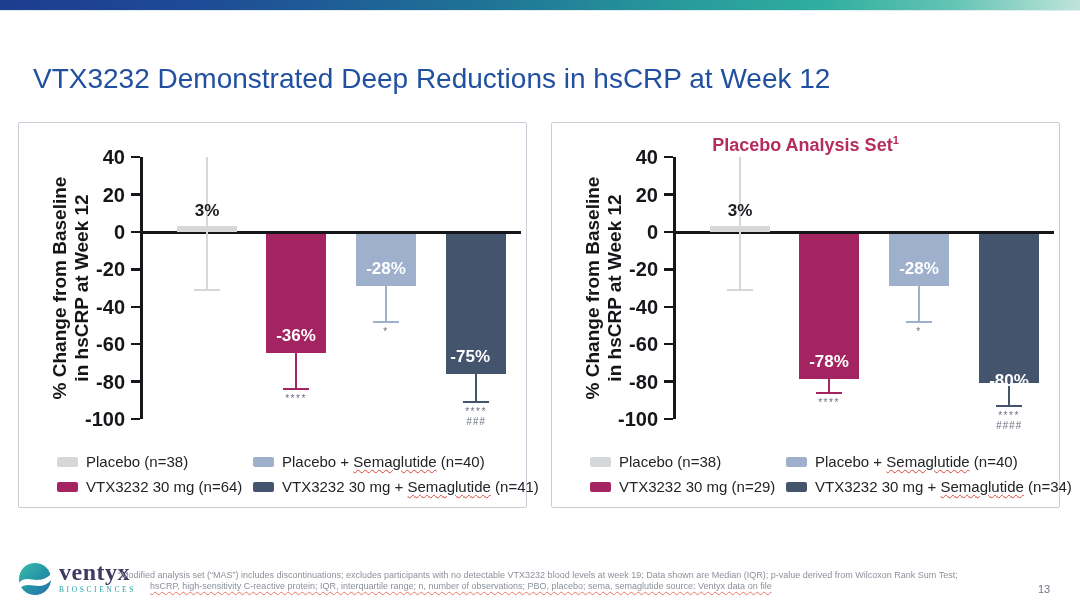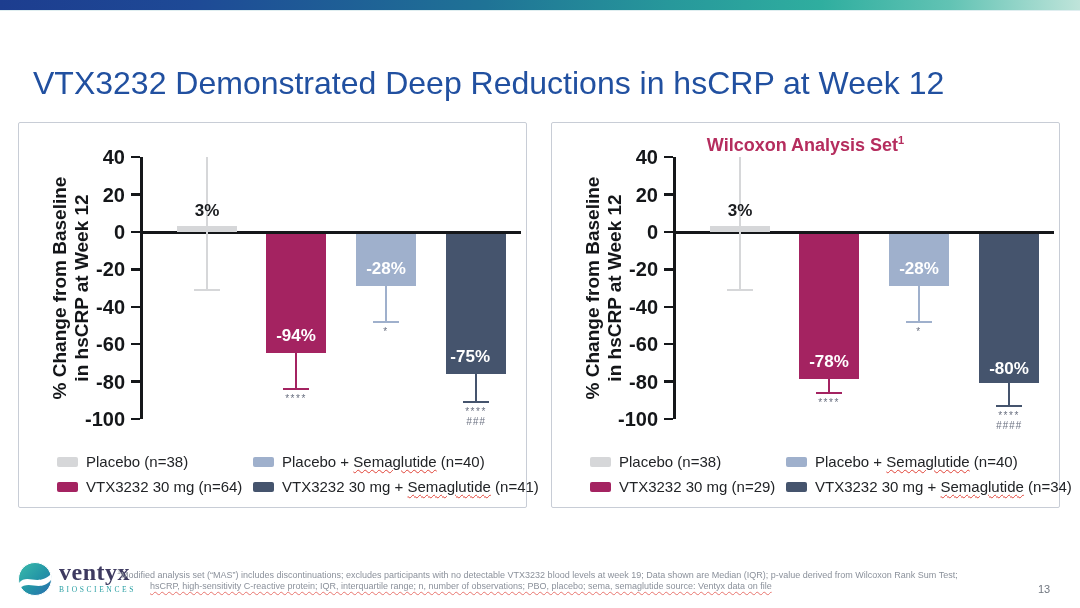--- a/index.html
+++ b/index.html
@@ -1,21 +1,21 @@
 <!DOCTYPE html>
 <html><head>
 <meta charset="utf-8">
 <style>
   html,body{margin:0;padding:0;background:#e8e8e8;}
   .slide{position:relative;width:1080px;height:608px;background:#ffffff;overflow:hidden;
          font-family:"Liberation Sans",sans-serif;}
   .topbar{position:absolute;left:0;top:0;width:1080px;height:10px;
     background:linear-gradient(to right,#1d3d8f 0%,#1e4a96 18%,#1f7396 45%,#27989b 62%,#2fae9f 76%,#62c3b4 88%,#bfe4da 100%);
     border-bottom:1px solid #dfeef0;}
-  .slide-title{position:absolute;left:33px;top:44px;font-size:32px;font-weight:400;color:#2150a0;white-space:nowrap;}
+  .slide-title{position:absolute;left:33px;top:44px;font-size:28px;font-weight:400;color:#2150a0;white-space:nowrap;}
   .panel{position:absolute;top:122px;width:509px;height:386px;background:#fff;
          border:1px solid #c8cdd6;border-radius:2px;box-sizing:border-box;}
   .panel-0{left:18px;} .panel-1{left:551px;}
   .panel-title{position:absolute;left:0;top:11px;width:100%;text-align:center;
                font-size:18px;font-weight:bold;color:#b52d5e;}
   .panel-title sup{font-size:11px;}
   .ylabel{position:absolute;left:-108px;top:143px;width:320px;height:44px;line-height:22px;
           transform:rotate(-90deg);text-align:center;font-size:19px;font-weight:bold;color:#141619;}
   .ticklbl{font-size:20px;font-weight:bold;color:#141619;line-height:22px;}
   .vallbl{font-size:17px;font-weight:bold;line-height:20px;}
@@ -64,21 +64,21 @@
       <div style="position: absolute; left: 112px; top: 294.75px; width: 9px; height: 2.5px; background: rgb(21, 23, 26);"></div>
       <div class="ticklbl" style="position: absolute; left: 56px; top: 285px; width: 50px; text-align: right;">-100</div>
       <div style="position: absolute; left: 121px; top: 107.5px; width: 381px; height: 3px; background: rgb(21, 23, 26);"></div>
       <div style="position: absolute; left: 187px; top: 34.2px; width: 2px; height: 132.77px; background: rgb(214, 215, 217);"></div>
       <div style="position: absolute; left: 175px; top: 165.97px; width: 26px; height: 2px; background: rgb(214, 215, 217);"></div>
       <div style="position: absolute; left: 158px; top: 103.39px; width: 60px; height: 5.61px; background: rgb(214, 215, 217);"></div>
       <div class="vallbl" style="position: absolute; left: 158px; top: 78.39px; width: 60px; text-align: center; color: rgb(26, 28, 31);">3%</div>
       <div style="position: absolute; left: 276px; top: 228.68px; width: 2px; height: 37.4px; background: rgb(164, 35, 97);"></div>
       <div style="position: absolute; left: 264px; top: 265.08px; width: 26px; height: 2px; background: rgb(164, 35, 97);"></div>
       <div style="position: absolute; left: 247px; top: 110.5px; width: 60px; height: 119.68px; background: rgb(164, 35, 97);"></div>
-      <div class="vallbl" style="position: absolute; left: 247px; top: 203.18px; width: 60px; text-align: center; color: rgb(255, 255, 255);">-94%</div>
+      <div class="vallbl" style="position: absolute; left: 247px; top: 203.18px; width: 60px; text-align: center; color: rgb(255, 255, 255);">-36%</div>
       <div class="sigstar" style="position: absolute; left: 237px; top: 271.08px; width: 80px; text-align: center;">****</div>
       <div style="position: absolute; left: 366px; top: 161.36px; width: 2px; height: 37.4px; background: rgb(159, 176, 204);"></div>
       <div style="position: absolute; left: 354px; top: 197.76px; width: 26px; height: 2px; background: rgb(159, 176, 204);"></div>
       <div style="position: absolute; left: 337px; top: 110.5px; width: 60px; height: 52.36px; background: rgb(159, 176, 204);"></div>
       <div class="vallbl" style="position: absolute; left: 337px; top: 135.86px; width: 60px; text-align: center; color: rgb(255, 255, 255);">-28%</div>
       <div class="sigstar" style="position: absolute; left: 327px; top: 203.76px; width: 80px; text-align: center;">*</div>
       <div style="position: absolute; left: 456px; top: 249.25px; width: 2px; height: 29.92px; background: rgb(69, 84, 109);"></div>
       <div style="position: absolute; left: 444px; top: 278.17px; width: 26px; height: 2px; background: rgb(69, 84, 109);"></div>
       <div style="position: absolute; left: 427px; top: 110.5px; width: 60px; height: 140.25px; background: rgb(69, 84, 109);"></div>
       <div class="vallbl" style="position: absolute; left: 427px; top: 223.75px; width: 44px; text-align: right; color: rgb(255, 255, 255);">-75%</div>
@@ -88,21 +88,21 @@
       <div class="leglbl" style="position: absolute; left: 67px; top: 331px; white-space: nowrap;"><span>Placebo (n=38)</span></div>
       <div style="position: absolute; left: 38px; top: 359px; width: 21px; height: 10px; border-radius: 2px; background: rgb(164, 35, 97);"></div>
       <div class="leglbl" style="position: absolute; left: 67px; top: 356px; white-space: nowrap;"><span>VTX3232 30 mg (n=64)</span></div>
       <div style="position: absolute; left: 234px; top: 334px; width: 21px; height: 10px; border-radius: 2px; background: rgb(159, 176, 204);"></div>
       <div class="leglbl" style="position: absolute; left: 263px; top: 331px; white-space: nowrap;"><span>Placebo + </span><span class="wavy">Semaglutide</span><span> (n=40)</span></div>
       <div style="position: absolute; left: 234px; top: 359px; width: 21px; height: 10px; border-radius: 2px; background: rgb(69, 84, 109);"></div>
       <div class="leglbl" style="position: absolute; left: 263px; top: 356px; white-space: nowrap;"><span>VTX3232 30 mg + </span><span class="wavy">Semaglutide</span><span> (n=41)</span></div>
     </div>
 
   <div class="panel panel-1">
-    <div class="panel-title"><span>Wilcoxon Analysis Set</span><sup>1</sup></div>
+    <div class="panel-title"><span>Placebo Analysis Set</span><sup>1</sup></div>
     <div class="ylabel">
       <div>% Change from Baseline</div>
       <div>in hsCRP at  Week 12</div>
     </div>
   <div style="position: absolute; left: 121px; top: 34.2px; width: 3px; height: 261.8px; background: rgb(21, 23, 26);"></div>
       <div style="position: absolute; left: 112px; top: 32.95px; width: 9px; height: 2.5px; background: rgb(21, 23, 26);"></div>
       <div class="ticklbl" style="position: absolute; left: 56px; top: 23.2px; width: 50px; text-align: right;">40</div>
       <div style="position: absolute; left: 112px; top: 70.35px; width: 9px; height: 2.5px; background: rgb(21, 23, 26);"></div>
       <div class="ticklbl" style="position: absolute; left: 56px; top: 60.6px; width: 50px; text-align: right;">20</div>
       <div style="position: absolute; left: 112px; top: 107.75px; width: 9px; height: 2.5px; background: rgb(21, 23, 26);"></div>
@@ -128,21 +128,21 @@
       <div class="vallbl" style="position: absolute; left: 247px; top: 229.36px; width: 60px; text-align: center; color: rgb(255, 255, 255);">-78%</div>
       <div class="sigstar" style="position: absolute; left: 237px; top: 274.82px; width: 80px; text-align: center;">****</div>
       <div style="position: absolute; left: 366px; top: 161.36px; width: 2px; height: 37.4px; background: rgb(159, 176, 204);"></div>
       <div style="position: absolute; left: 354px; top: 197.76px; width: 26px; height: 2px; background: rgb(159, 176, 204);"></div>
       <div style="position: absolute; left: 337px; top: 110.5px; width: 60px; height: 52.36px; background: rgb(159, 176, 204);"></div>
       <div class="vallbl" style="position: absolute; left: 337px; top: 135.86px; width: 60px; text-align: center; color: rgb(255, 255, 255);">-28%</div>
       <div class="sigstar" style="position: absolute; left: 327px; top: 203.76px; width: 80px; text-align: center;">*</div>
       <div style="position: absolute; left: 456px; top: 258.6px; width: 2px; height: 24.31px; background: rgb(69, 84, 109);"></div>
       <div style="position: absolute; left: 444px; top: 281.91px; width: 26px; height: 2px; background: rgb(69, 84, 109);"></div>
       <div style="position: absolute; left: 427px; top: 110.5px; width: 60px; height: 149.6px; background: rgb(69, 84, 109);"></div>
-      <div class="vallbl" style="position: absolute; left: 427px; top: 236px; width: 60px; text-align: center; color: rgb(255, 255, 255);">-80%</div>
+      <div class="vallbl" style="position: absolute; left: 427px; top: 248px; width: 60px; text-align: center; color: rgb(255, 255, 255);">-80%</div>
       <div class="sigstar" style="position: absolute; left: 417px; top: 287.91px; width: 80px; text-align: center;">****</div>
       <div class="sighash" style="position: absolute; left: 417px; top: 297.91px; width: 80px; text-align: center;">####</div>
       <div style="position: absolute; left: 38px; top: 334px; width: 21px; height: 10px; border-radius: 2px; background: rgb(214, 215, 217);"></div>
       <div class="leglbl" style="position: absolute; left: 67px; top: 331px; white-space: nowrap;"><span>Placebo (n=38)</span></div>
       <div style="position: absolute; left: 38px; top: 359px; width: 21px; height: 10px; border-radius: 2px; background: rgb(164, 35, 97);"></div>
       <div class="leglbl" style="position: absolute; left: 67px; top: 356px; white-space: nowrap;"><span>VTX3232 30 mg (n=29)</span></div>
       <div style="position: absolute; left: 234px; top: 334px; width: 21px; height: 10px; border-radius: 2px; background: rgb(159, 176, 204);"></div>
       <div class="leglbl" style="position: absolute; left: 263px; top: 331px; white-space: nowrap;"><span>Placebo + </span><span class="wavy">Semaglutide</span><span> (n=40)</span></div>
       <div style="position: absolute; left: 234px; top: 359px; width: 21px; height: 10px; border-radius: 2px; background: rgb(69, 84, 109);"></div>
       <div class="leglbl" style="position: absolute; left: 263px; top: 356px; white-space: nowrap;"><span>VTX3232 30 mg + </span><span class="wavy">Semaglutide</span><span> (n=34)</span></div>

